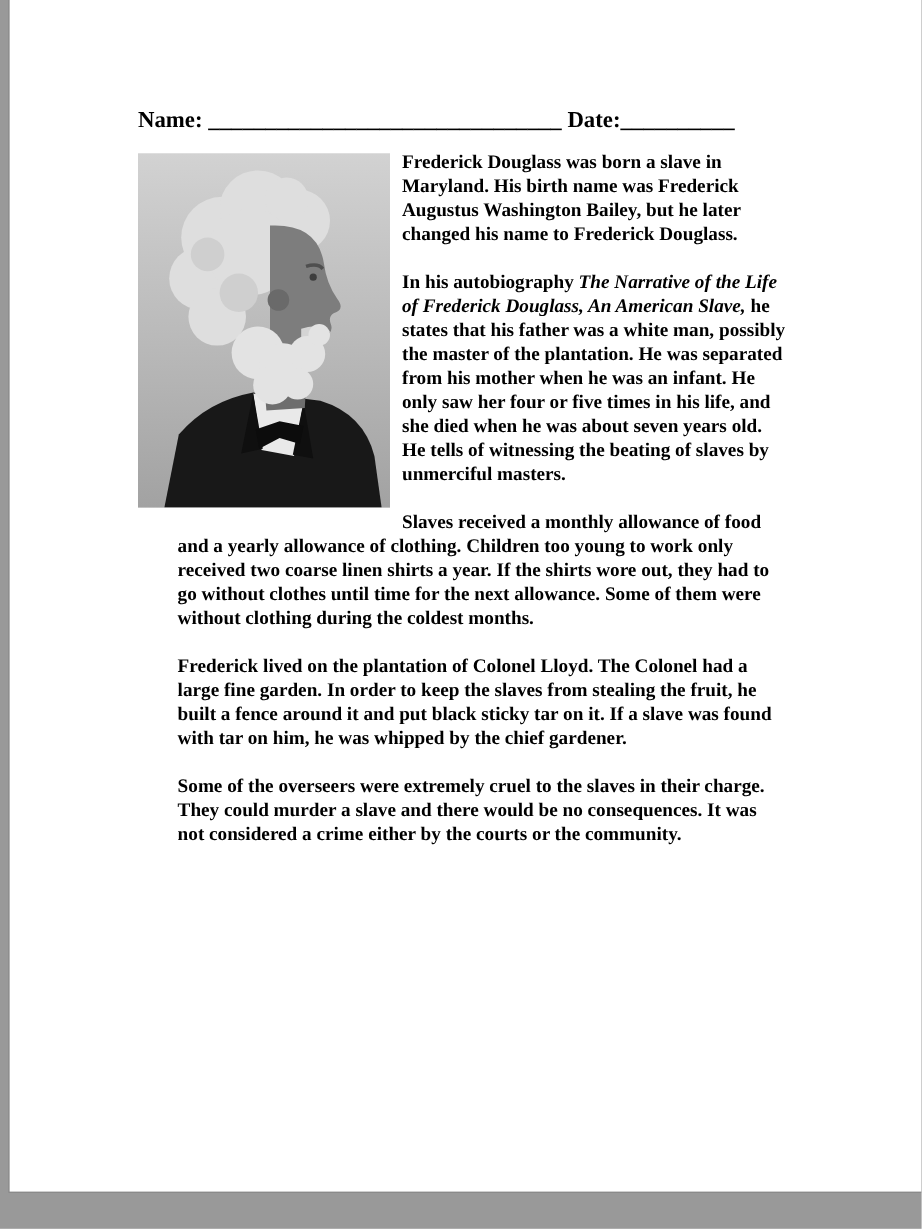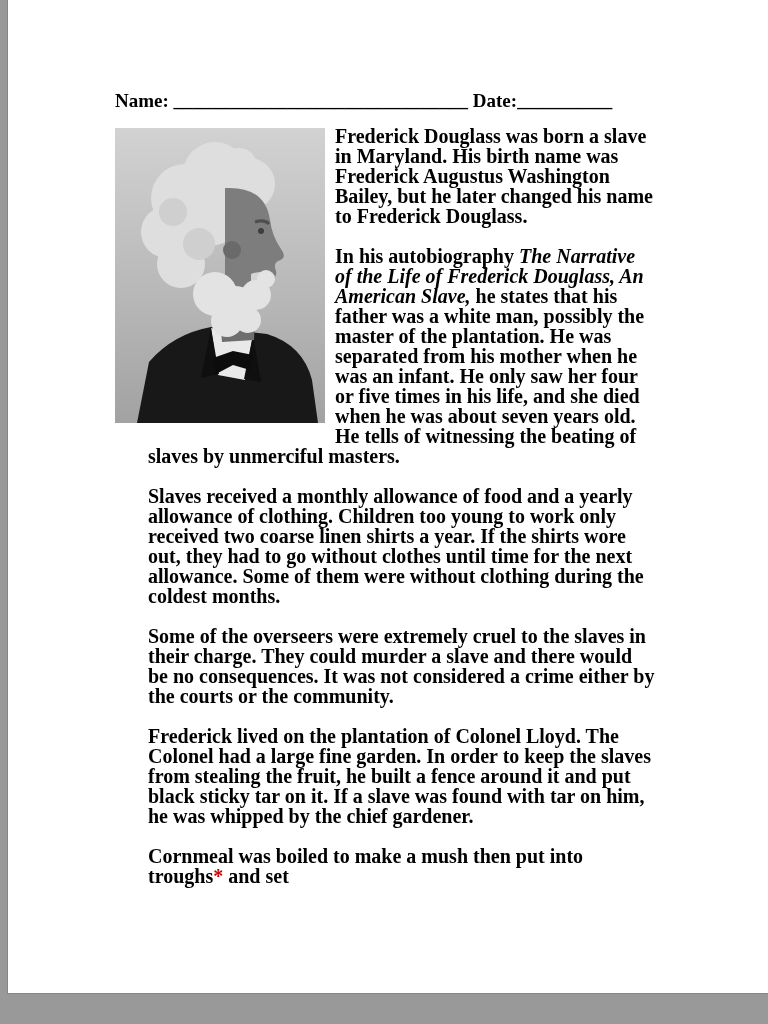--- a/index.html
+++ b/index.html
@@ -39,21 +39,21 @@
   .photo {
     float: left;
     width: 210px;
     height: 295px;
     margin: 6px 10px 6px 0;
     background: #b5b5b5;
   }
   .photo svg { display: block; }
   p {
     font-weight: bold;
-    font-size: 20px;
+    font-size: 16px;
     line-height: 20px;
     margin: 12px 0 20px 33px;
     color: #000;
   }
   .italic { font-style: italic; text-align: center; }
   .footnote-marker { color: var(--footnote-color, #cc0000); }
 </style>
 </head>
 <body>
 
@@ -122,21 +122,20 @@
         </svg>
       </div>
 
       <p>Frederick Douglass was born a slave in Maryland. His birth name was Frederick Augustus Washington Bailey, but he later changed his name to Frederick Douglass.</p>
 
       <p><span>In his autobiography </span><span class="italic">The Narrative of the Life of Frederick Douglass, An American Slave,</span><span> he states that his father was a white man, possibly the master of the plantation. He was separated from his mother when he was an infant. He only saw her four or five times in his life, and she died when he was about seven years old. He tells of witnessing the beating of slaves by unmerciful masters.</span></p>
 
       <p>Slaves received a monthly allowance of food and a yearly allowance of clothing. Children too young to work only received two coarse linen shirts a year. If the shirts wore out, they had to go without clothes until time for the next allowance. Some of them were without clothing during the coldest months.</p>
 
 
+      <p>Frederick lived on the plantation of Colonel Lloyd. The Colonel had a large fine garden. In order to keep the slaves from stealing the fruit, he built a fence around it and put black sticky tar on it. If a slave was found with tar on him, he was whipped by the chief gardener.</p>
+
       <p>Some of the overseers were extremely cruel to the slaves in their charge. They could murder a slave and there would be no consequences. It was not considered a crime either by the courts or the community.</p>
 
-      <p>Frederick lived on the plantation of Colonel Lloyd. The Colonel had a large fine garden. In order to keep the slaves from stealing the fruit, he built a fence around it and put black sticky tar on it. If a slave was found with tar on him, he was whipped by the chief gardener.</p>
-
-      <p><span>Cornmeal was boiled to make a mush then put into troughs</span><span class="footnote-marker">*</span><span> and set</span></p>
 
     </div>
   </div>
 </div>
 
 </body></html>

